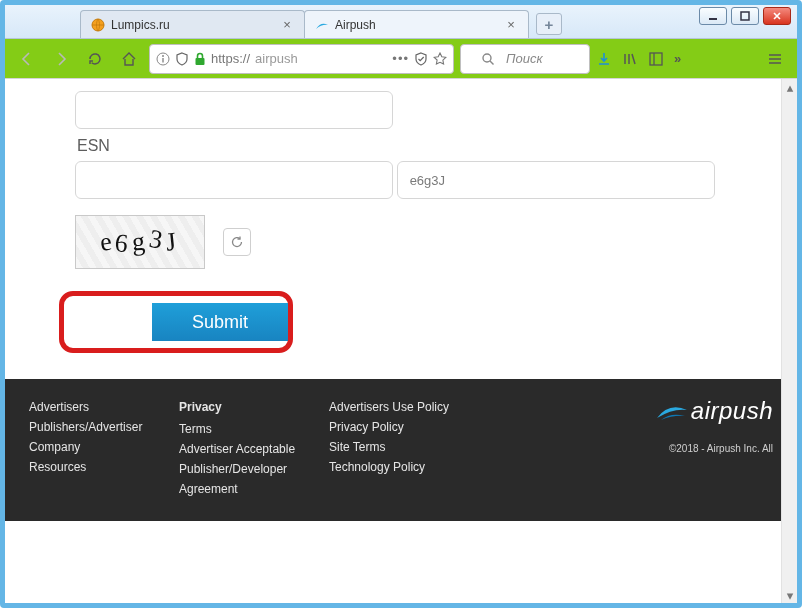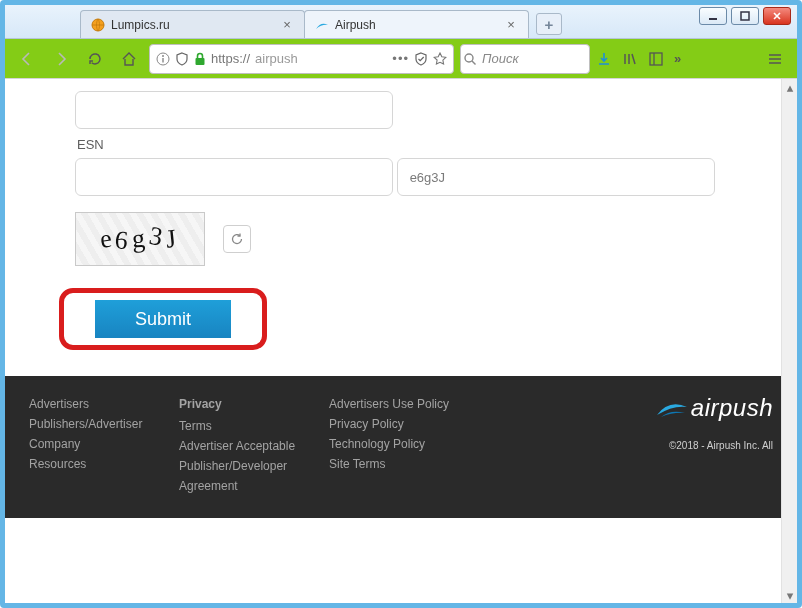--- a/index.html
+++ b/index.html
@@ -22,47 +22,47 @@
 .win-btn.close-w { background:linear-gradient(#f48a7e,#d9341f); border-color:#a82918; }
 
 
 .navbar { display:flex; align-items:center; height:40px; background:#84cc16; border-bottom:1px solid #d5d5d5; padding:0 8px; gap:6px; }
 .nav-btn { width:28px; height:28px; border:1px solid transparent; border-radius:4px; display:flex; align-items:center; justify-content:center; color:#555; cursor:pointer; }
 .nav-btn.disabled { color:#b9b9b9; }
 .urlbox { flex:0 0 305px; height:30px; border:1px solid #bfbfbf; border-radius:4px; background:#fff; display:flex; align-items:center; padding:0 6px; gap:5px; font-size:13px; color:#777; }
 .urlbox .proto { color:#777; }
 .urlbox .host { color:#999; }
 .urlbox .pad { flex:1; }
-.searchbox { flex:0 0 130px; height:30px; border:1px solid #bfbfbf; border-radius:4px; background:#fff; display:flex; align-items:center; padding:0 2px; gap:5px; color:#888; font-size:13px; font-style:italic; }
+.searchbox { flex:0 0 130px; height:30px; border:1px solid #bfbfbf; border-radius:4px; background:#fff; display:flex; align-items:center; padding:0 20px; gap:11px; color:#888; font-size:13px; font-style:italic; }
 .spacer { flex:1; }
 .tool-icons { display:flex; gap:10px; align-items:center; color:#555; }
 
 
 .content { flex:1; overflow:auto; position:relative; }
 .content-inner { padding:12px 70px 0 70px; }
 .placeholder-input { height:38px; width:318px; border:1px solid #d6d6d6; border-radius:6px; margin-bottom:8px; background:#fff; }
-.label { font-size:13px; color:#5d5d5d; margin:6px 0 6px 2px; }
+.label { font-size:16px; color:#5d5d5d; margin:6px 0 6px 2px; }
 .req-star { color:#e07b2a; }
 .input { height:38px; width:318px; border:1px solid #d6d6d6; border-radius:6px; padding:0 12px; font-size:13px; color:#7a7a7a; margin-bottom:10px; background:#fff; }
 .captcha-row { display:flex; align-items:center; gap:18px; margin-top:6px; }
 .captcha-img { width:130px; height:54px; border:1px solid #c9c9c9; background:repeating-linear-gradient(60deg,#f6f6f6 0 6px,#eeeeee 6px 12px); display:flex; align-items:center; justify-content:center; font-family: "Times New Roman", serif; font-size:26px; letter-spacing:4px; color:#111; }
 .captcha-img .ch { display:inline-block; }
 .captcha-img .r1 { transform:rotate(-8deg); }
 .captcha-img .r2 { transform:rotate(6deg) translateY(2px); }
 .captcha-img .r3 { transform:rotate(-4deg); }
 .captcha-img .r4 { transform:rotate(10deg) translateY(-2px); }
 .captcha-img .r5 { transform:rotate(-6deg); }
 .refresh-captcha { width:28px; height:28px; border:1px solid #cfcfcf; border-radius:4px; display:flex; align-items:center; justify-content:center; color:#777; background:#fff; cursor:pointer; }
 
-.submit-wrap { margin:22px 0 26px -16px; width:208px; height:62px; border:5px solid #d91d1d; border-radius:14px; display:flex; align-items:center; justify-content:center; }
+.submit-wrap { margin:22px 0 26px -16px; width:234px; height:62px; border:5px solid #d91d1d; border-radius:14px; display:flex; align-items:center; justify-content:flex-end; }
 .submit-btn { width:136px; height:38px; background:linear-gradient(#1f9fd9,#1884c1); color:#fff; border:none; font-size:18px; cursor:pointer; }
 
 
 .footer { background:#2a2a2a; color:#fff; padding:18px 24px 22px 24px; display:flex; font-size:12px; }
-.footer a, .footer span.link { color:#a3a3a3; text-decoration:none; display:block; line-height:20px; cursor:pointer; }
+.footer a, .footer span.link { color:#e5e5e5; text-decoration:none; display:block; line-height:20px; cursor:pointer; }
 .fcol { width:150px; }
 .fcol .ch { font-weight:bold; margin-bottom:2px; }
 .footer .logo-col { margin-left:auto; text-align:right; }
 .footer .logo-col .apl { display:flex; align-items:center; justify-content:flex-end; gap:2px; }
 .footer .copyright { font-size:10px; color:#cfcfcf; margin-top:18px; }
 
 .scrollbar-stub { position:absolute; right:0; top:0; width:16px; height:100%; background:#f0f0f0; border-left:1px solid #e2e2e2; }
 .scroll-up,.scroll-down{ position:absolute; left:0; width:16px; height:16px; display:flex; align-items:center; justify-content:center; color:#777; }
 .scroll-up{top:0;} .scroll-down{bottom:0;}
 
@@ -254,22 +254,22 @@
         </div>
         <div class="fcol">
           <span class="link ch">Privacy</span>
           <span class="link">Terms</span>
           <span class="link">Advertiser Acceptable</span>
           <span class="link">Publisher/Developer Agreement</span>
         </div>
         <div class="fcol">
           <span class="link">Advertisers Use Policy</span>
           <span class="link">Privacy Policy</span>
+          <span class="link">Site Terms</span>
           <span class="link">Technology Policy</span>
-          <span class="link">Site Terms</span>
         </div>
         <div class="logo-col">
           <div class="apl">
             <svg width="34" height="26" viewBox="0 0 34 26">
               <path d="M2 20 Q14 4 32 12 Q18 10 2 20" fill="#2aa9e0"></path>
               <path d="M6 22 Q16 14 30 18 Q18 17 6 22" fill="#0e77b3"></path>
             </svg>
             <span style="font-size:24px;font-style:italic;letter-spacing:0.5px">airpush</span>
           </div>
           <div class="copyright">©2018 - Airpush Inc. All</div>

